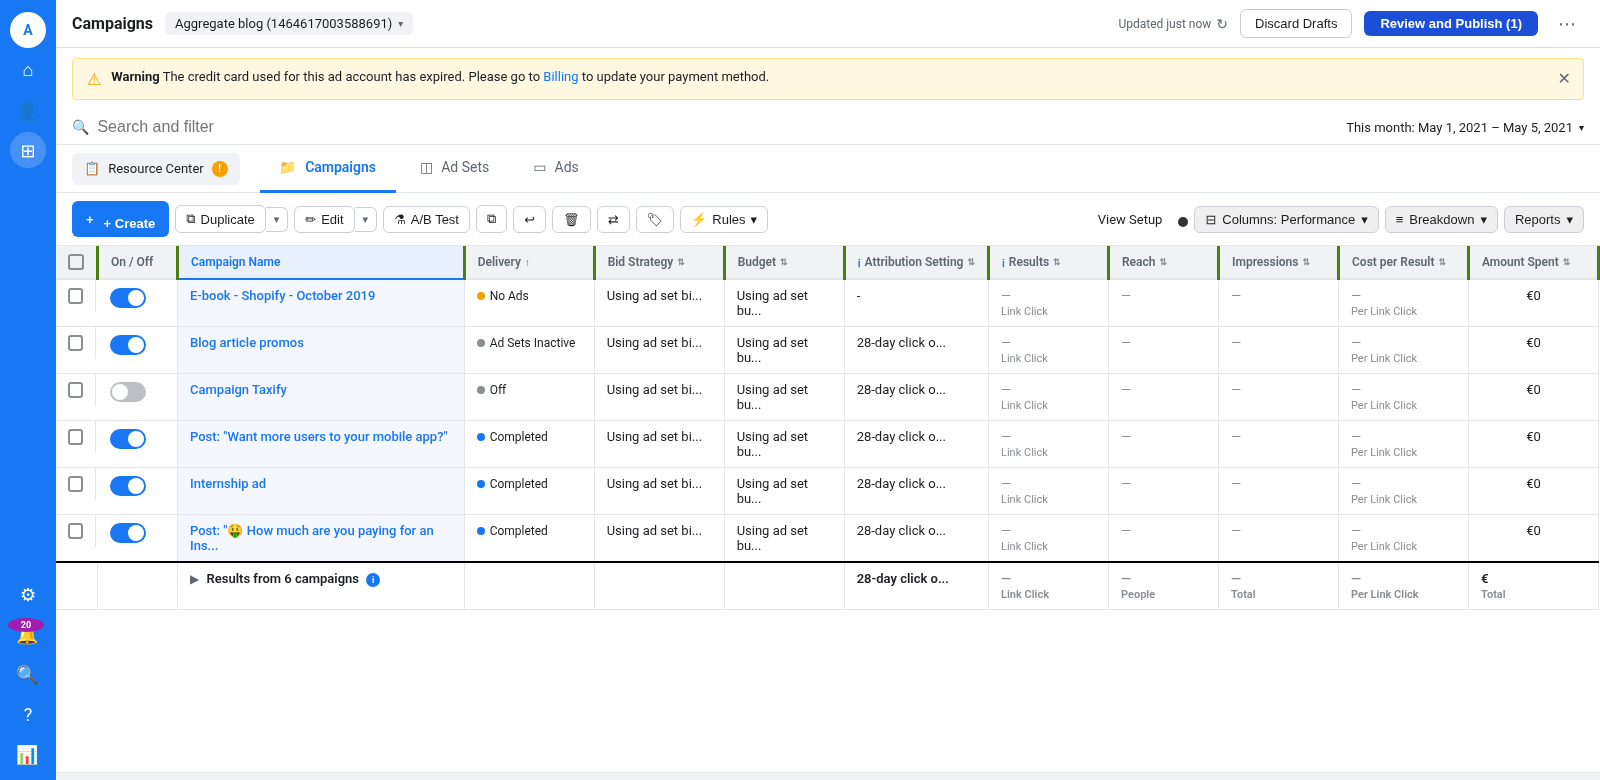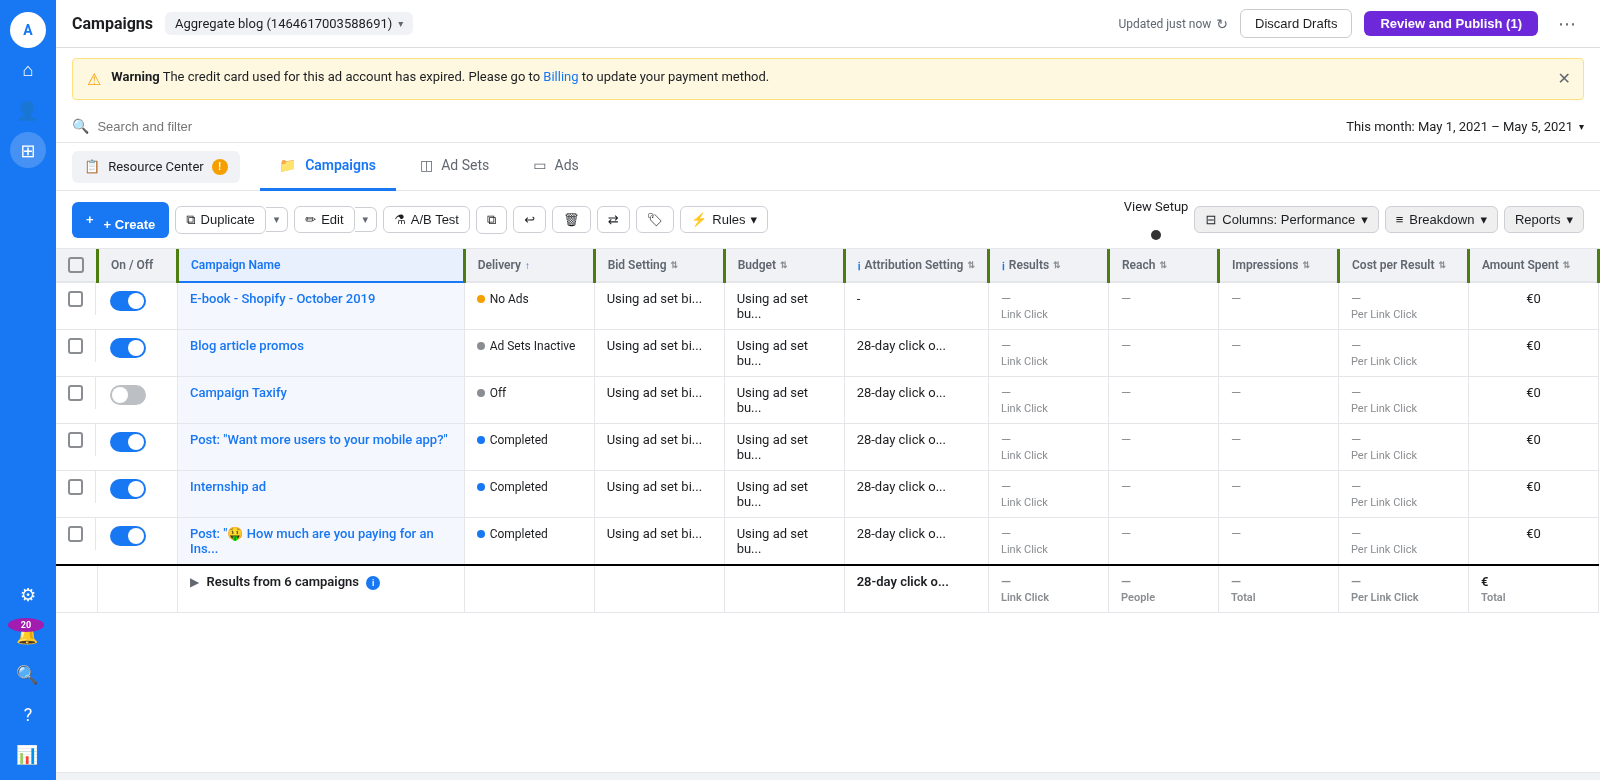--- a/index.html
+++ b/index.html
@@ -18,51 +18,51 @@
 
     
     .topbar { display: flex; align-items: center; height: 48px; padding: 0 16px; border-bottom: 1px solid #ddd; background: #fff; gap: 12px; flex-shrink: 0; }
     .topbar-title { font-weight: 700; font-size: 16px; color: #1c1e21; }
     .topbar-account { display: flex; align-items: center; gap: 6px; background: #f0f2f5; border-radius: 6px; padding: 4px 10px; cursor: pointer; font-size: 13px; }
     .topbar-account .chevron { font-size: 10px; color: #606770; }
     .topbar-spacer { flex: 1; }
     .topbar-updated { font-size: 12px; color: #606770; display: flex; align-items: center; gap: 5px; }
     .refresh-icon { font-size: 14px; cursor: pointer; color: #606770; }
     .discard-btn { background: none; border: 1px solid #ccc; border-radius: 6px; padding: 6px 14px; font-size: 13px; cursor: pointer; color: #1c1e21; }
-    .publish-btn { background: #6d28d9; color: #fff; border: none; border-radius: 6px; padding: 5px 16px; font-size: 13px; font-weight: 600; cursor: pointer; }
+    .publish-btn { background: #1d4ed8; color: #fff; border: none; border-radius: 6px; padding: 5px 16px; font-size: 13px; font-weight: 600; cursor: pointer; }
     .more-btn { background: none; border: none; font-size: 18px; cursor: pointer; color: #606770; padding: 4px 8px; }
 
     
     .warning-banner { background: #fff8e1; border: 1px solid #ffe082; border-radius: 4px; margin: 10px 16px; padding: 10px 14px; display: flex; align-items: flex-start; gap: 10px; flex-shrink: 0; position: relative; }
     .warning-icon { color: #f59f00; font-size: 16px; margin-top: 1px; }
     .warning-link { color: #1877f2; text-decoration: none; }
     .warning-close { position: absolute; right: 12px; top: 10px; background: none; border: none; font-size: 16px; cursor: pointer; color: #606770; }
 
     
     .search-bar { display: flex; align-items: center; padding: 8px 16px; border-bottom: 1px solid #e4e6ea; gap: 8px; flex-shrink: 0; background: #fff; }
-    .search-input { flex: 1; border: none; outline: none; font-size: 13px; color: #1c1e21; background: transparent; }
+    .search-input { flex: 1; border: none; outline: none; font-size: 16px; color: #1c1e21; background: transparent; }
     .search-icon { color: #8a8d91; font-size: 14px; }
     .date-range { margin-left: auto; font-size: 13px; color: #1c1e21; display: flex; align-items: center; gap: 6px; cursor: pointer; }
     .date-range .chevron { font-size: 10px; }
 
     
     .nav-tabs { display: flex; align-items: center; padding: 0 16px; border-bottom: 1px solid #e4e6ea; height: 48px; background: #fff; flex-shrink: 0; gap: 4px; }
     .resource-center { display: flex; align-items: center; gap: 8px; padding: 8px 12px; border-radius: 6px; background: #f0f2f5; cursor: pointer; font-size: 13px; color: #1c1e21; margin-right: 16px; }
     .nav-tab { display: flex; align-items: center; gap: 8px; padding: 0 20px; height: 48px; cursor: pointer; font-size: 14px; color: #606770; border-bottom: 3px solid transparent; }
     .nav-tab.active { color: #1877f2; border-bottom-color: #1877f2; font-weight: 600; }
     .warning-badge { background: #f59f00; border-radius: 50%; width: 16px; height: 16px; display: flex; align-items: center; justify-content: center; color: white; font-size: 10px; font-weight: bold; }
 
     
     .toolbar { display: flex; align-items: center; padding: 8px 16px; border-bottom: 1px solid #e4e6ea; background: #fff; gap: 6px; flex-shrink: 0; }
     .create-btn { background: #1877f2; color: #fff; border: none; border-radius: 6px; padding: 6px 14px; font-size: 13px; font-weight: 600; cursor: pointer; display: flex; align-items: center; gap: 6px; }
     .toolbar-btn { background: none; border: 1px solid #ccd0d5; border-radius: 6px; padding: 5px 10px; font-size: 13px; cursor: pointer; color: #1c1e21; display: flex; align-items: center; gap: 5px; }
     .toolbar-btn:disabled { opacity: 0.5; cursor: default; }
     .toolbar-dropdown { background: none; border: 1px solid #ccd0d5; border-left: none; border-radius: 0 6px 6px 0; padding: 5px 8px; font-size: 11px; cursor: pointer; color: #606770; margin-left: -6px; }
     .toolbar-spacer { flex: 1; }
-    .view-setup { display: flex; align-items: center; gap: 16px; font-size: 13px; color: #1c1e21; cursor: pointer; flex-direction: column; }
+    .view-setup { display: flex; align-items: flex-end; gap: 16px; font-size: 13px; color: #1c1e21; cursor: pointer; }
     .view-dot { width: 10px; height: 10px; border-radius: 50%; background: #333; }
     .columns-btn { display: flex; align-items: center; gap: 6px; font-size: 13px; cursor: pointer; color: #1c1e21; padding: 5px 10px; border: 1px solid #ccd0d5; border-radius: 6px; }
     .breakdown-btn { display: flex; align-items: center; gap: 6px; font-size: 13px; cursor: pointer; color: #1c1e21; padding: 5px 10px; border: 1px solid #ccd0d5; border-radius: 6px; }
     .reports-btn { display: flex; align-items: center; gap: 6px; font-size: 13px; cursor: pointer; color: #1c1e21; padding: 5px 10px; border: 1px solid #ccd0d5; border-radius: 6px; }
 
     
     .table-container { flex: 1; overflow: auto; background: #fff; }
     table { width: 100%; border-collapse: collapse; font-size: 13px; min-width: 1500px; }
     thead tr { background: #f0f2f5; border-bottom: 2px solid #e4e6ea; }
     thead th { padding: 8px 12px; text-align: left; font-weight: 600; font-size: 12px; color: #606770; white-space: nowrap; border-right: 3px solid #4d7c0f; position: sticky; top: 0; background: #f0f2f5; z-index: 1; }
@@ -278,21 +278,21 @@
                 </div>
             </th>
             <th class="col-delivery">
               <div class="th-inner">
                 <span>Delivery</span>
                 <span class="sort-icon">↑</span>
               </div>
             </th>
             <th class="col-bid">
               <div class="th-inner">
-                  <span>Bid Setting</span>
+                  <span>Bid Strategy</span>
                   <span class="sort-arrows">⇅</span>
                 </div>
             </th>
             <th class="col-budget">
               <div class="th-inner">
                   <span>Budget</span>
                   <span class="sort-arrows">⇅</span>
                 </div>
             </th>
             <th class="col-attr">

